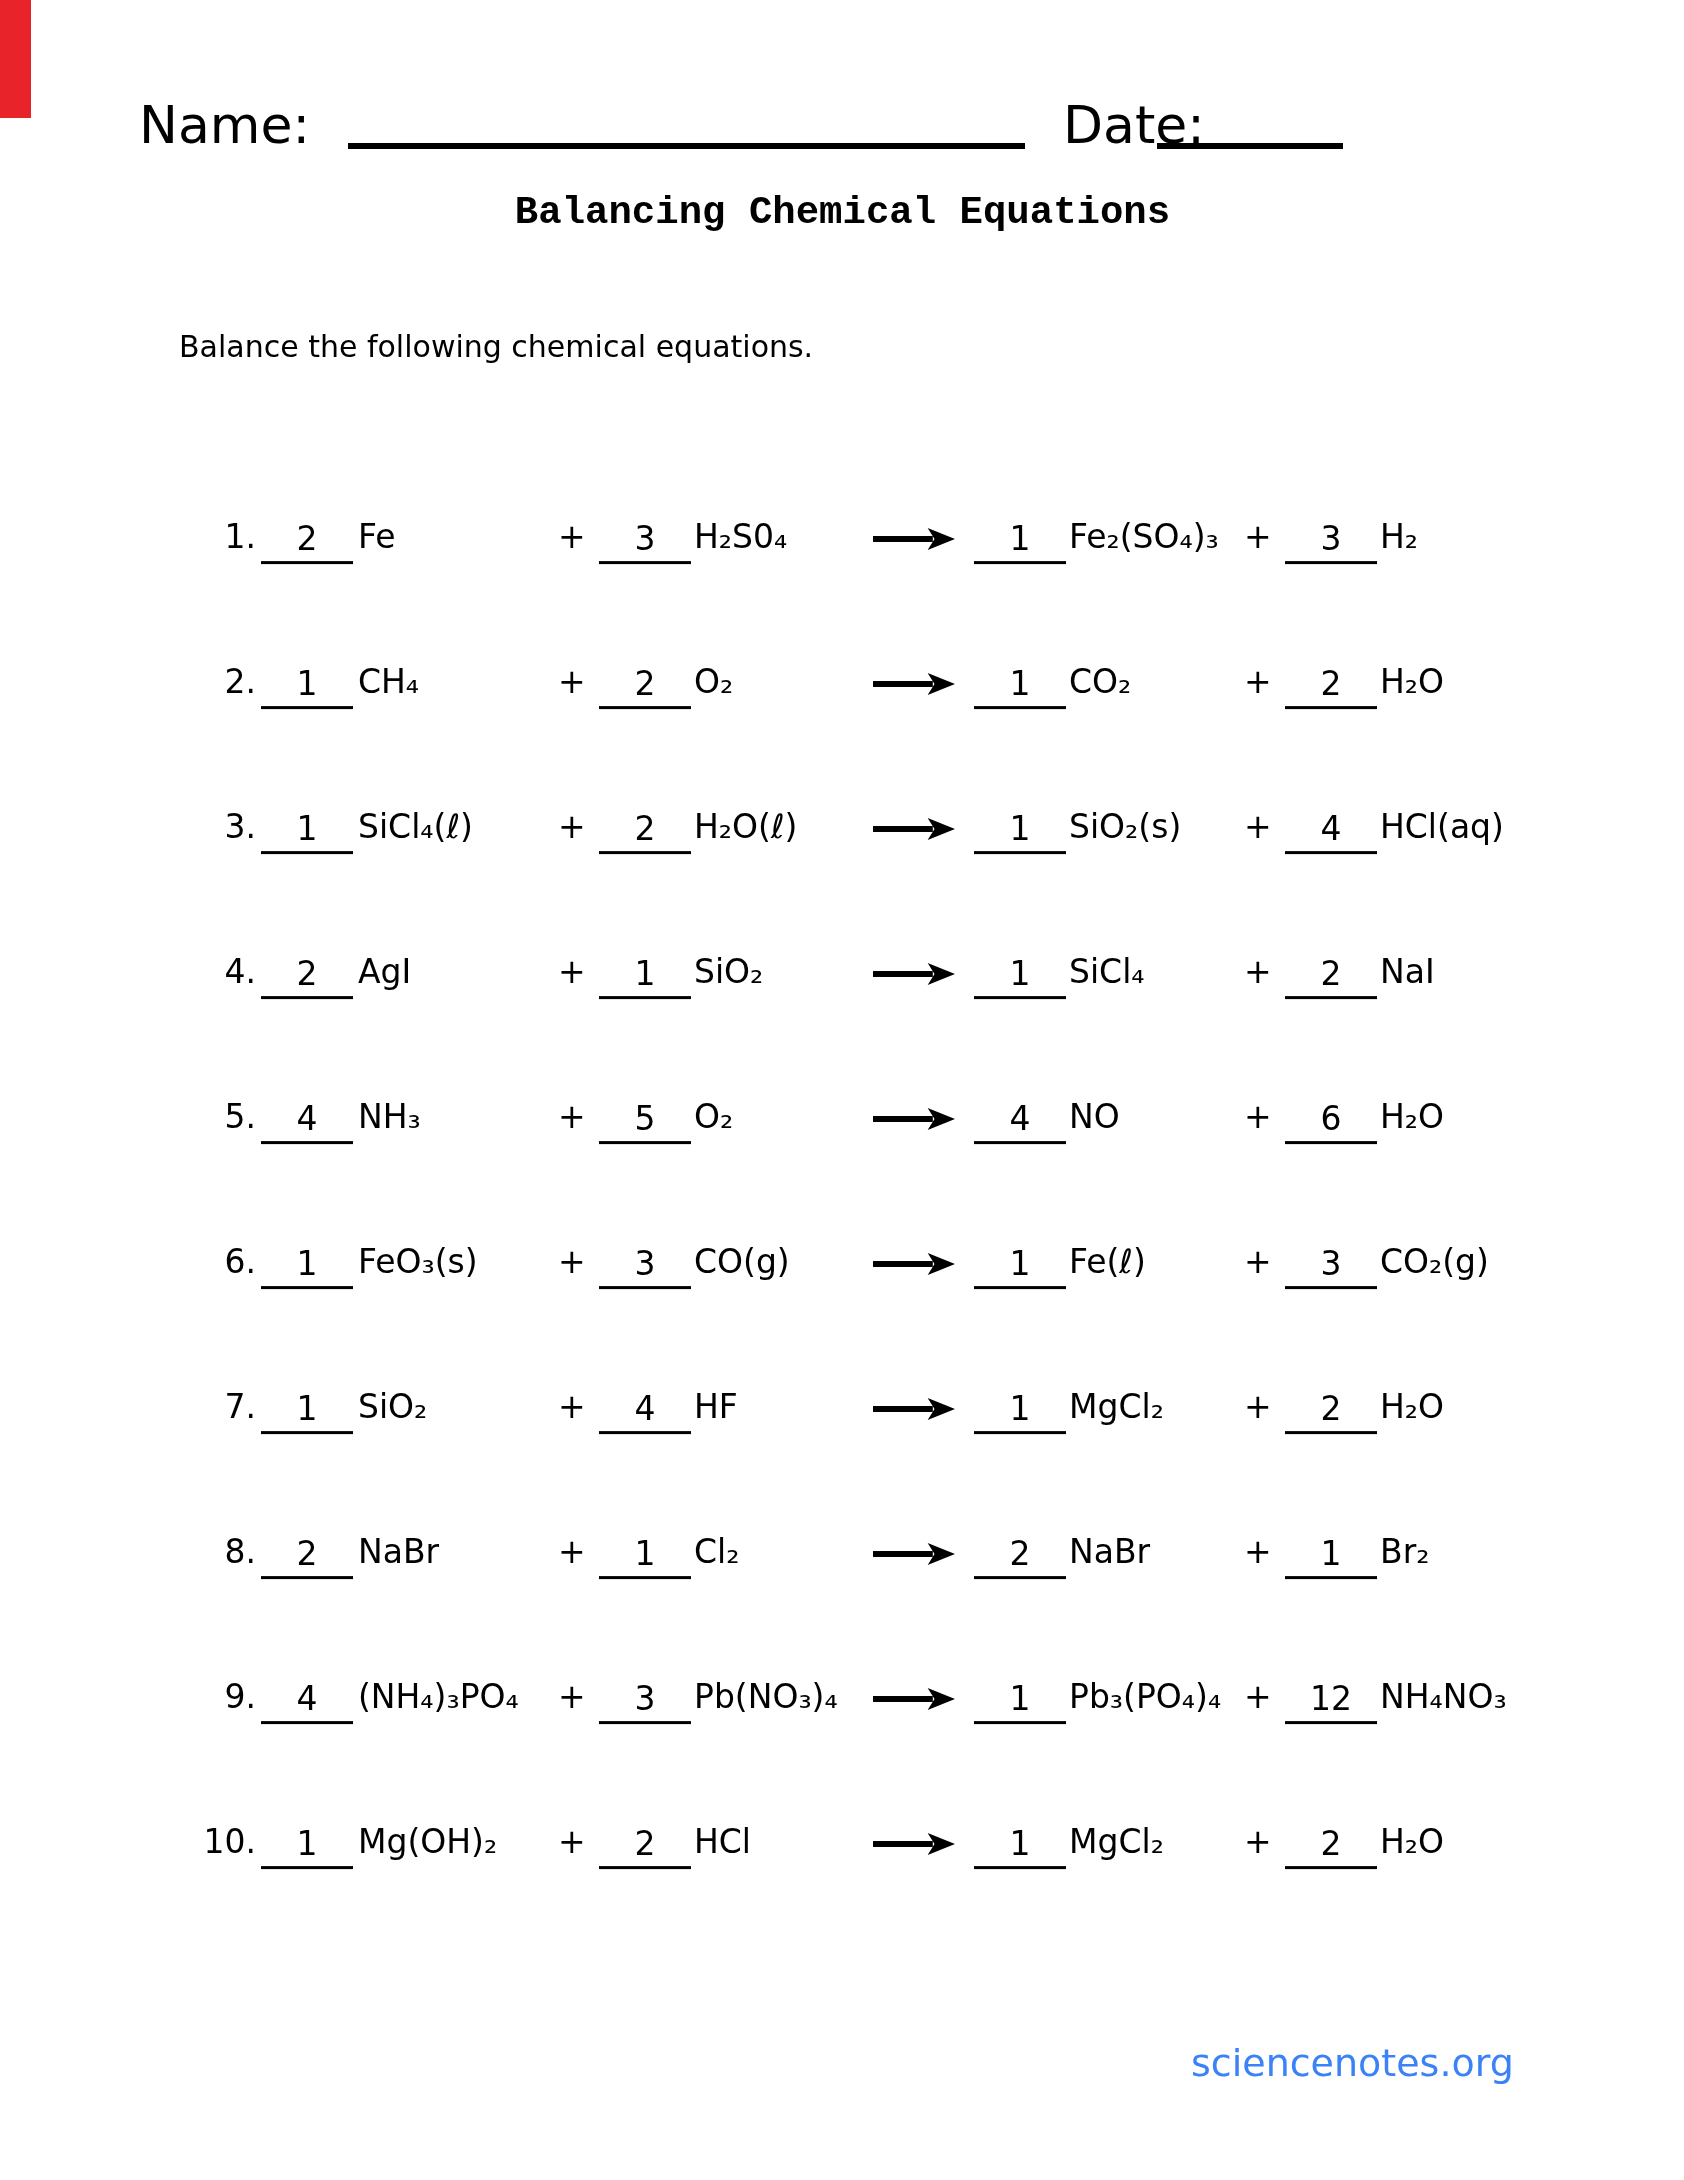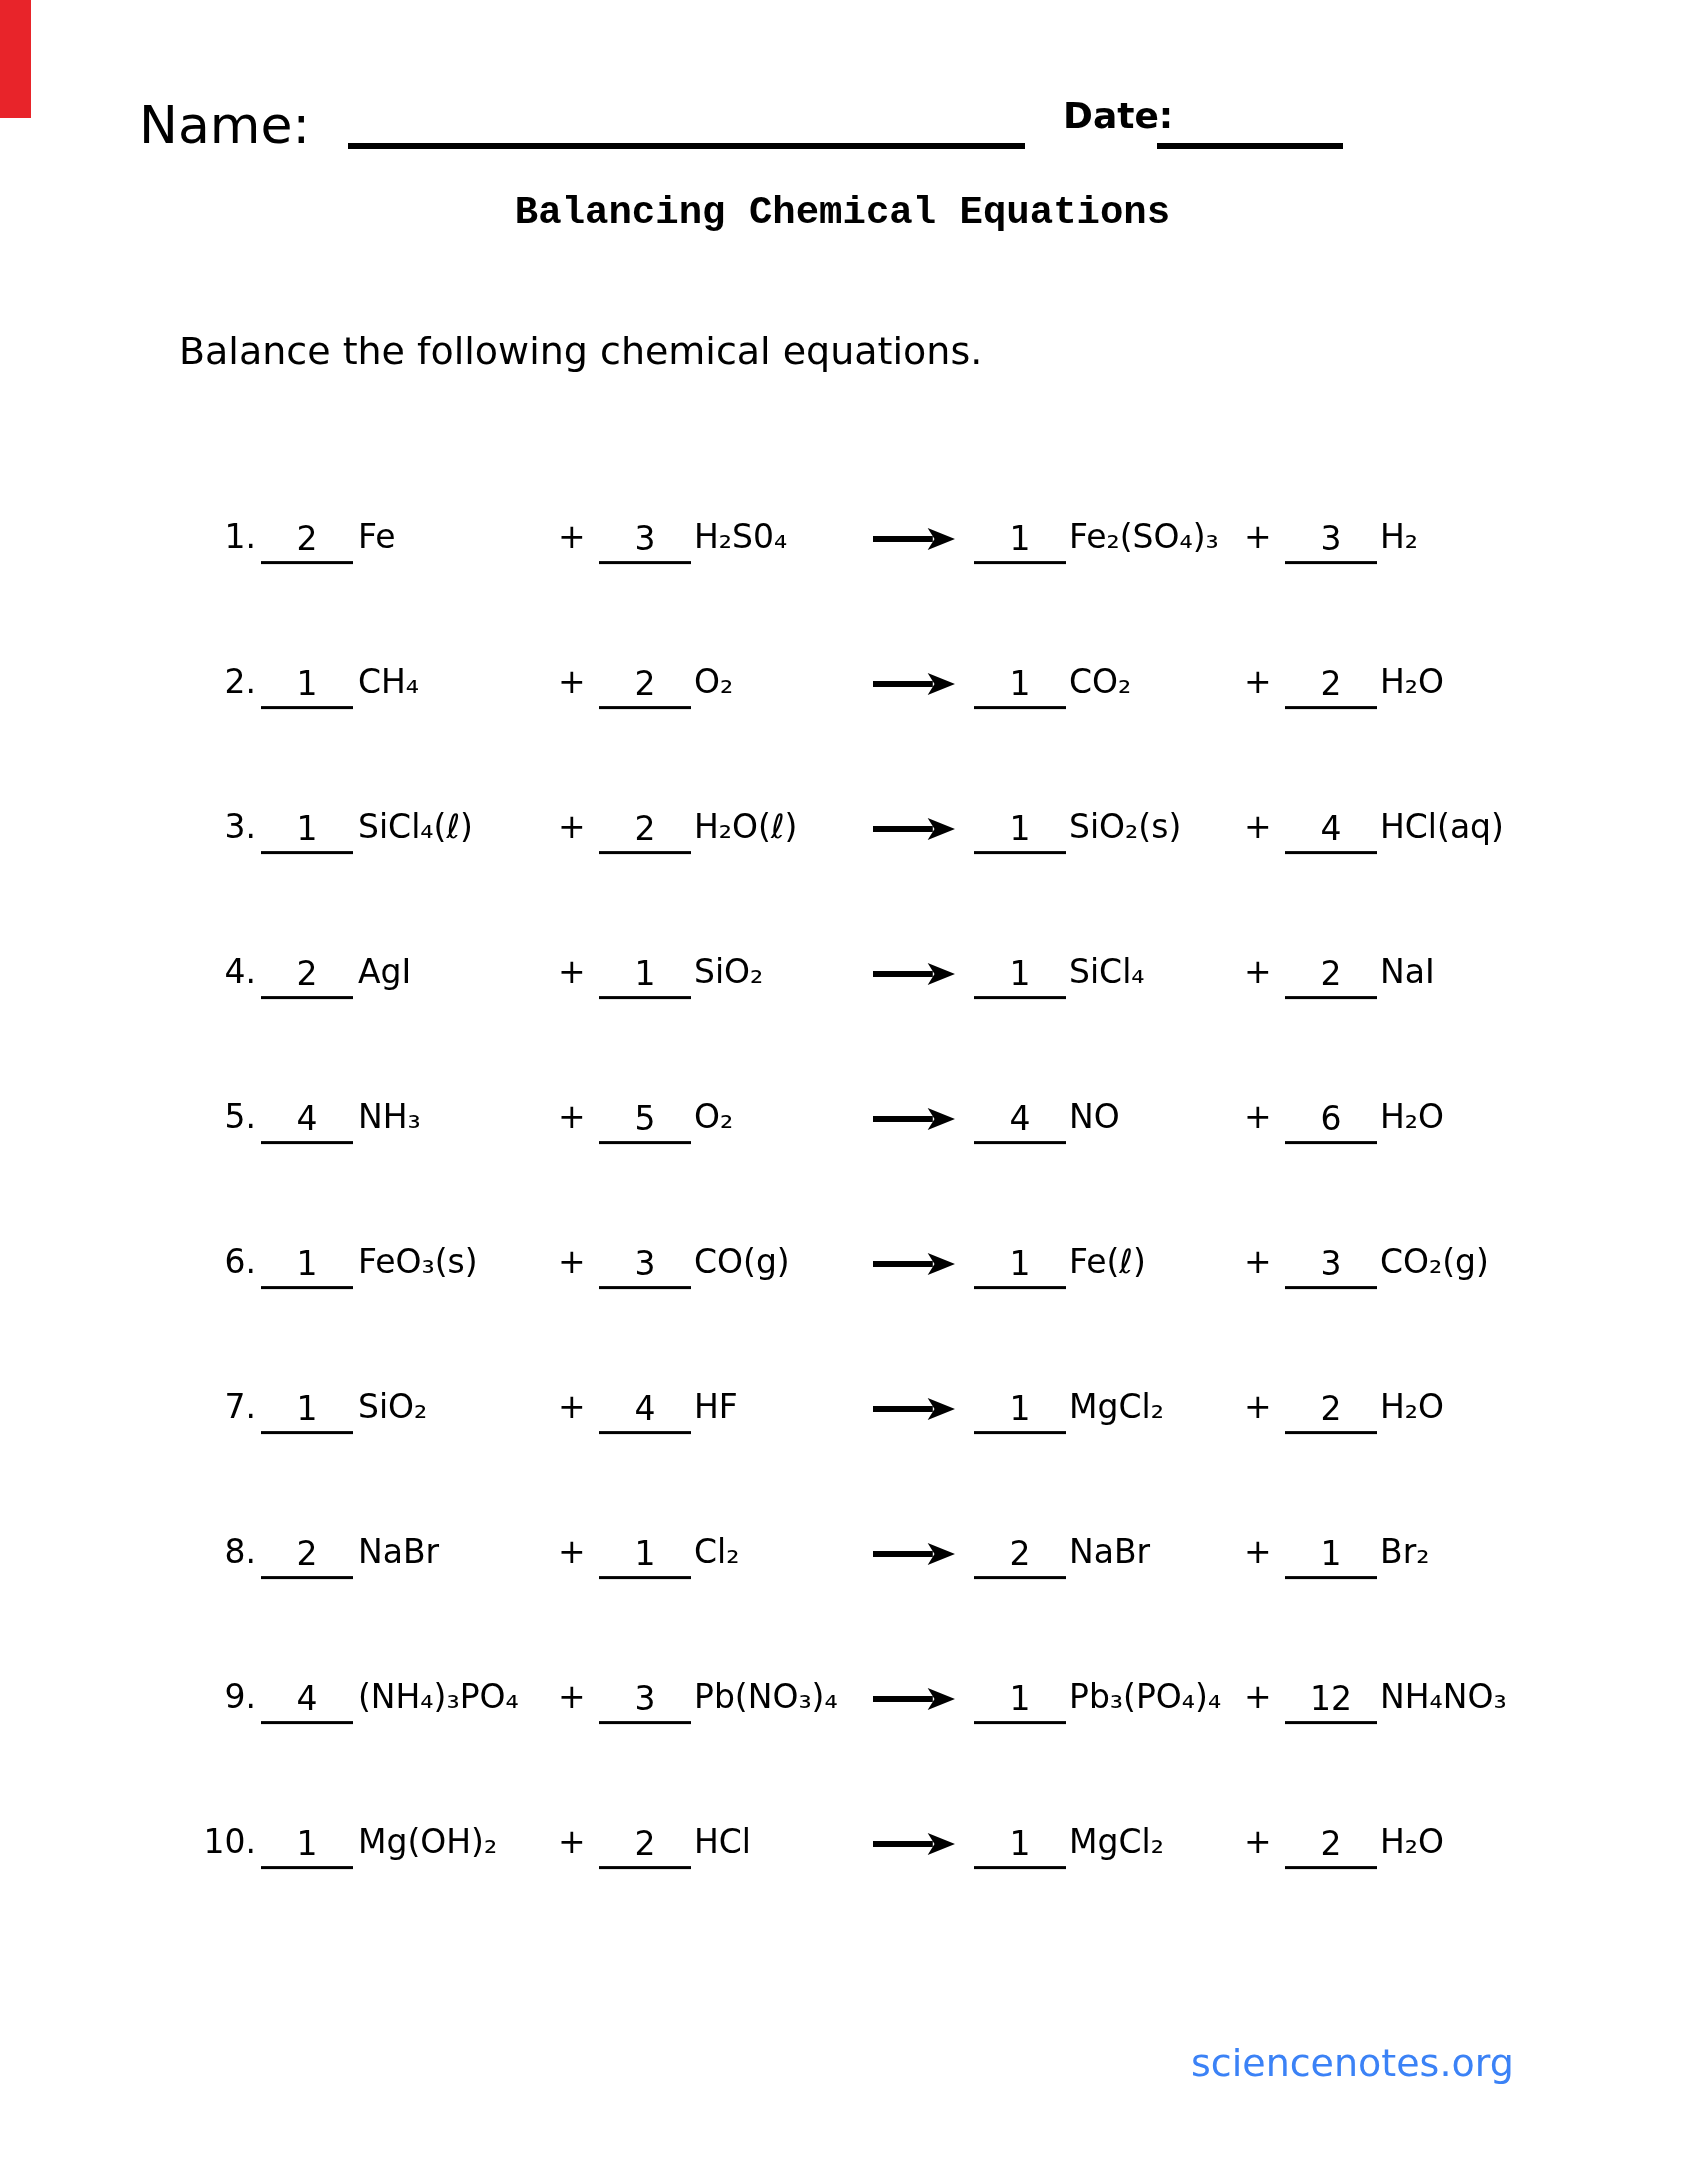--- a/index.html
+++ b/index.html
@@ -23,43 +23,43 @@
   }
   .name-label {
     position: absolute;
     left: 139px; top: 95px;
     font-size: 52px;
     font-weight: normal;
   }
   .date-label {
     position: absolute;
     left: 1063px; top: 95px;
-    font-size: 36px;
-    font-weight: bold;
+    font-size: 52px;
+    font-weight: normal;
   }
   .rule {
     position: absolute;
     height: 6px;
     background: #000;
   }
   .name-rule { left: 348px; top: 143px; width: 677px; }
   .date-rule { left: 1157px; top: 143px; width: 186px; }
   .title {
     position: absolute;
     top: 191px; left: 0;
     width: 100%;
     text-align: center;
     font-size: 39px;
     font-weight: bold;
     font-family: Liberation Mono, monospace;
   }
   .instruction {
     position: absolute;
     left: 179px; top: 329px;
-    font-size: 38px;
+    font-size: 30px;
   }
   .equations {
     position: absolute;
     left: 192px; top: 464px;
   }
   .eq-row {
     display: grid;
     grid-template-columns: 64px 102px 200px 38px 98px 162px 115px 98px 175px 38px 98px 162px;
     height: 145px;
     align-items: center;

